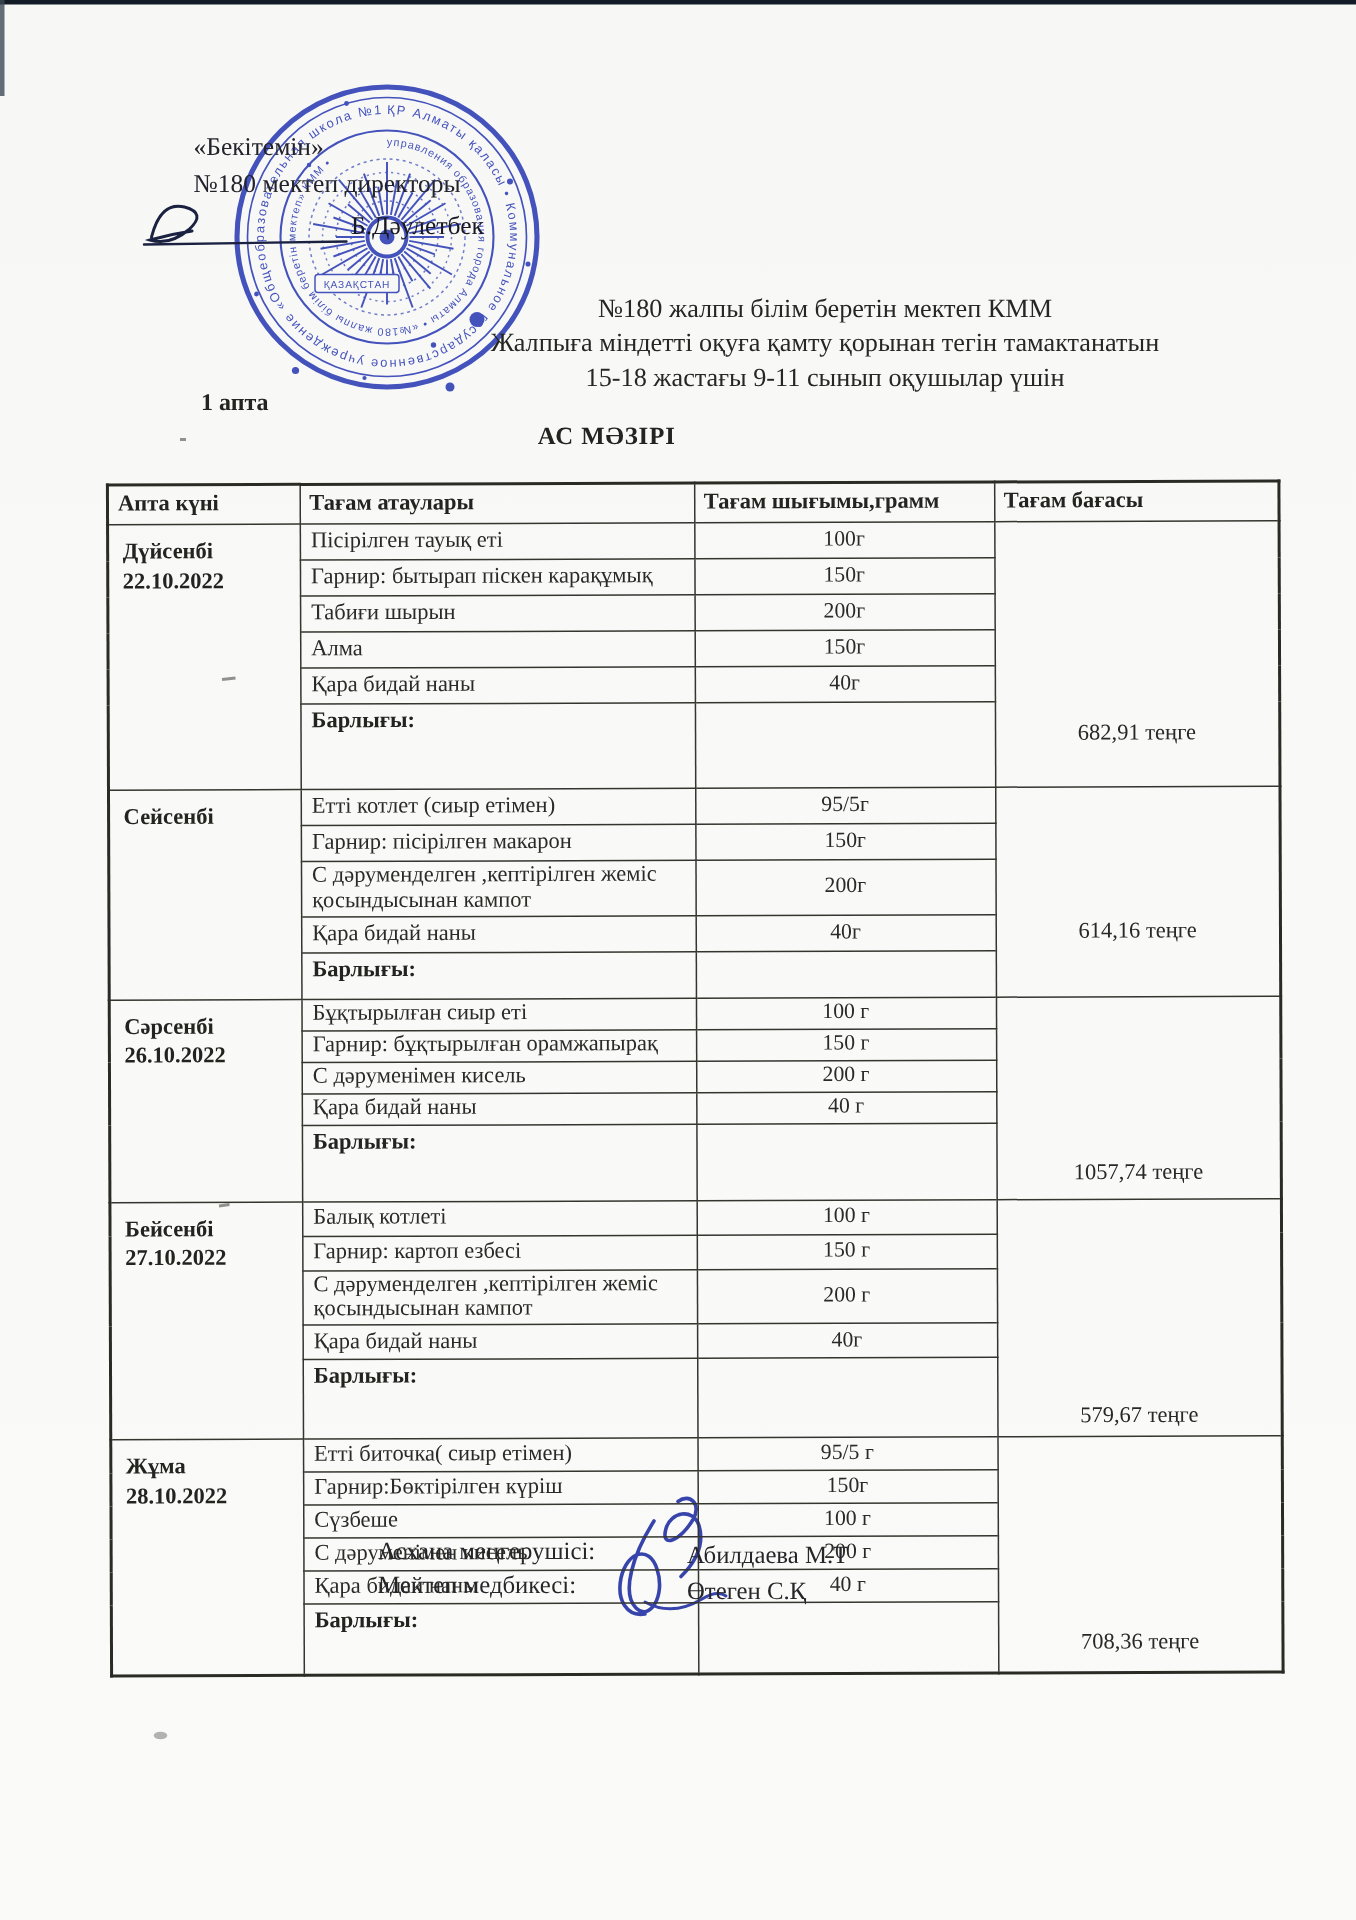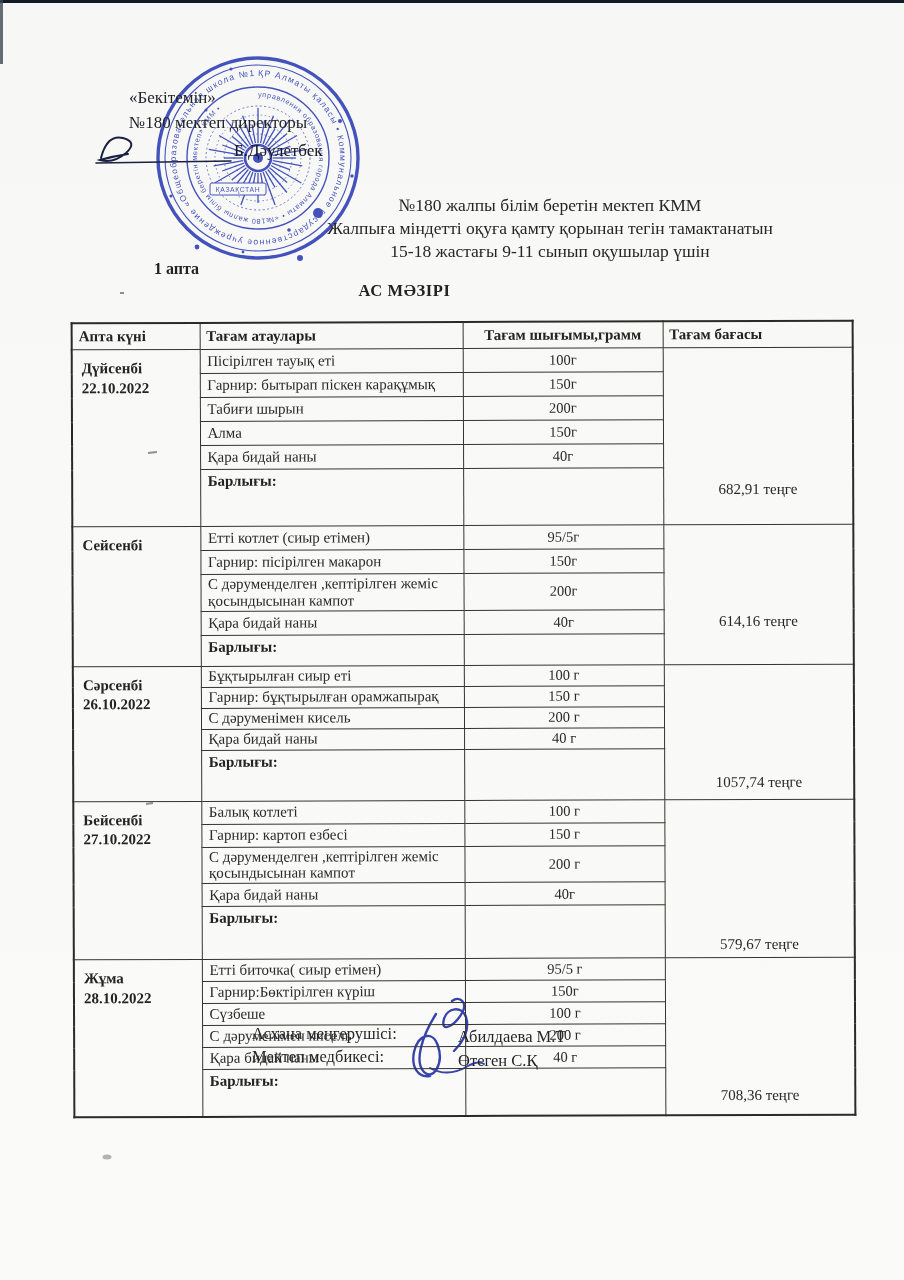--- a/index.html
+++ b/index.html
@@ -7,31 +7,31 @@
   .page{position:relative;width:904px;height:1280px;overflow:hidden;
         background:linear-gradient(180deg,#f7f8f6 0%,#f9f9f7 40%,#fafaf8 100%);color:#2b2b28;}
   .edge-top{position:absolute;left:0;top:0;width:904px;height:3px;background:#131c26;}
   .edge-left{position:absolute;left:0;top:0;width:3px;height:64px;background:#3c4a56;opacity:.8;}
 
   
   .approve{position:absolute;left:129px;top:86px;font-size:17px;line-height:1.45;color:#23232b;}
   .director-name{position:absolute;left:234px;top:141px;font-size:17px;color:#181820;}
   .head-lines{position:absolute;left:240px;top:194px;width:620px;text-align:center;
               font-size:17.5px;line-height:1.32;color:#262622;}
-  .week{position:absolute;left:134px;top:260px;font-weight:bold;font-size:16px;color:#23231f;margin-left:20px;}
+  .week{position:absolute;left:134px;top:260px;font-weight:bold;font-size:16px;color:#23231f;}
   .menu-title{position:absolute;left:0;top:281px;width:803px;text-align:center;}
   .menu-title span{display:inline-block;margin-left:6px;font-weight:bold;font-size:16.5px;letter-spacing:.6px;color:#23231f;}
 
   
   .menu-table-wrap{position:absolute;left:72px;top:321px;transform:rotate(-0.2deg);}
   table{border-collapse:collapse;table-layout:fixed;width:781px;background:transparent;}
   td,th{border:1.4px solid #35352f;overflow:hidden;}
   table{border:2px solid #2b2b26;}
   th{font-weight:bold;font-size:15px;padding:4px 6px;text-align:left;color:#23231f;}
-  th.c-gram{text-align:center;margin-top:40px;}
+  th.c-gram{margin-top:40px;}
   .day-cell{vertical-align:top;padding:9px 4px 0 9px;font-weight:bold;font-size:15px;line-height:1.3;color:#23231f;}
   .dish-cell{font-size:15px;padding:1px 4px 1px 7px;line-height:1.12;color:#2a2a26;}
   .gram-cell{text-align:center;font-size:14.5px;color:#2a2a26;}
   .total-cell{font-weight:bold;vertical-align:top;padding:3px 7px;font-size:15px;color:#23231f;}
   .price-cell{vertical-align:bottom;text-align:center;font-size:15px;color:#282824;}
 
   
   .sig-roles{position:absolute;left:252px;top:1022px;font-size:16.5px;line-height:1.42;color:#26262a;}
   .sig-names{position:absolute;left:458px;top:1025px;font-size:16.5px;line-height:1.45;color:#26262a;}
 

